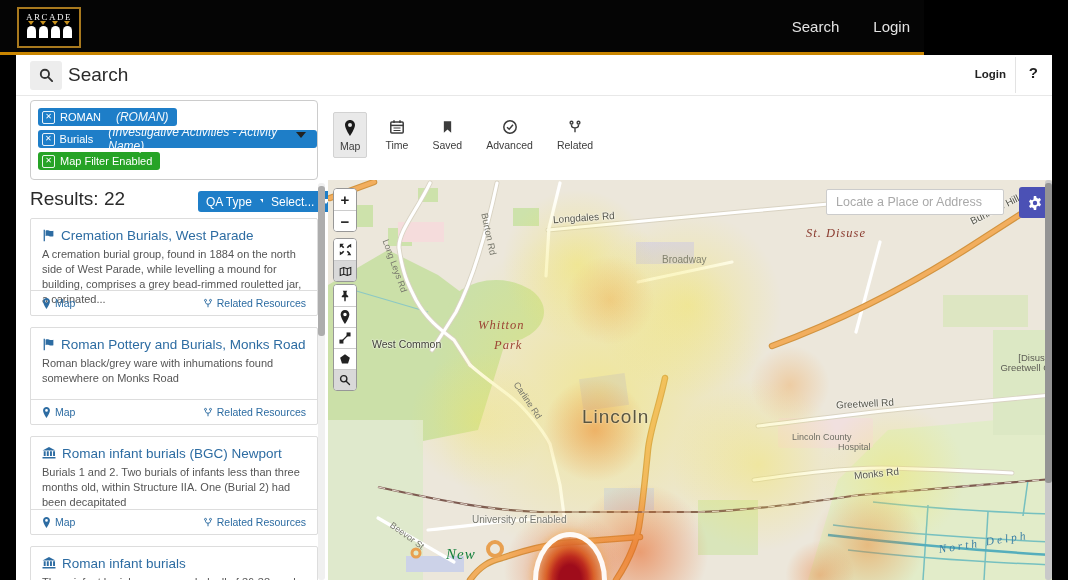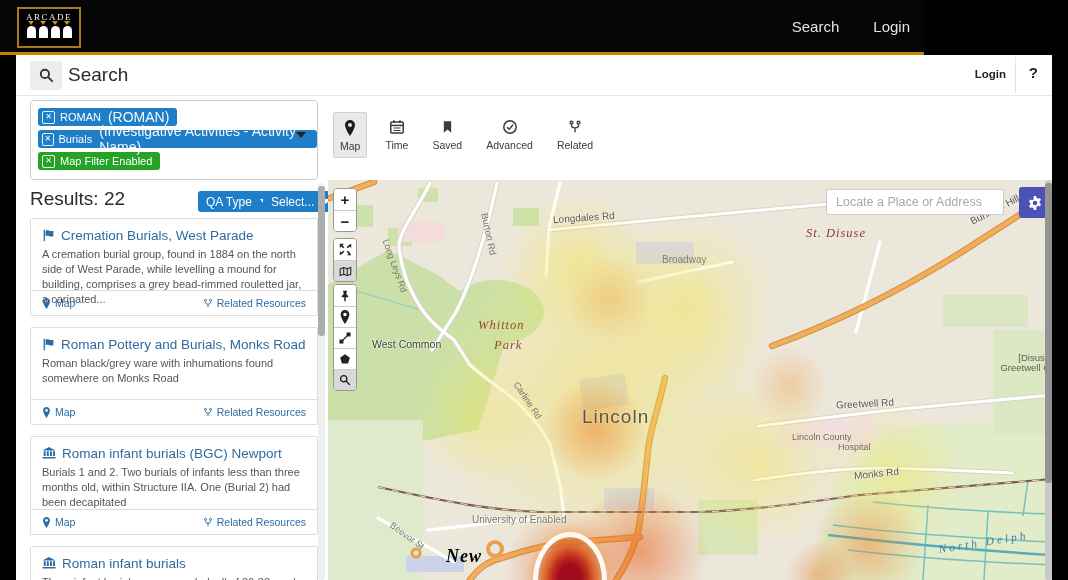--- a/index.html
+++ b/index.html
@@ -24,21 +24,21 @@
   .hdr-search-label{position:absolute;left:52px;top:9px;font-size:19px;color:#2b2b2b;}
   .hdr-login{position:absolute;right:46px;top:13px;font-size:11.5px;font-weight:bold;color:#222;cursor:pointer;}
   .hdr-divider{position:absolute;right:36px;top:2px;height:36px;width:1px;background:#e3e3e3;}
   .hdr-help{position:absolute;right:14px;top:9px;font-size:15px;font-weight:bold;color:#222;cursor:pointer;}
   
   .filterbox{position:absolute;left:14px;top:45px;width:286px;height:78px;border:1px solid #ccc;border-radius:4px;background:#fff;}
   .tags{position:absolute;left:7px;top:7px;display:flex;flex-direction:column;gap:4px;align-items:flex-start;}
   .tag{display:flex;align-items:center;gap:5px;height:18px;padding:0 8px 0 4px;border-radius:3px;color:#fff;font-size:11px;cursor:pointer;}
   .tag-x{width:11px;height:11px;border:1px solid rgba(255,255,255,.9);border-radius:2px;font-size:8px;line-height:10px;
          text-align:center;font-weight:bold;cursor:pointer;}
-  .tag .qual{font-size:14px;opacity:.95;margin-left:2px;}
+  .tag .qual{font-style:italic;font-size:12px;opacity:.95;margin-left:10px;}
   .filter-caret{position:absolute;right:11px;top:31px;width:0;height:0;border-left:5px solid transparent;border-right:5px solid transparent;
                 border-top:6px solid #222;cursor:pointer;}
   
   .results-hdr{position:absolute;left:14px;top:133px;width:290px;height:24px;}
   .results-count{font-size:19px;color:#2b2b2b;}
   .btn-blue{position:absolute;top:3px;height:21px;background:#1e7ec8;color:#fff;border:none;border-radius:3px;
             font-size:12px;display:flex;align-items:center;gap:8px;padding:0 8px;cursor:pointer;font-family:inherit;}
   .btn-caret{width:0;height:0;border-left:4px solid transparent;border-right:4px solid transparent;border-top:5px solid #fff;}
   .card{position:absolute;left:14px;width:286px;height:96px;border:1px solid #ddd;border-radius:2px;background:#fff;}
   .card-body{padding:9px 11px 0 11px;}
@@ -396,21 +396,21 @@
       <span class="map-label lbl-road" style="left:192px;top:200px;transform:rotate(56deg);transform-origin:0 0">Carline Rd</span>
       <span class="map-label lbl-city" style="left:254px;top:226px">Lincoln</span>
       <span class="map-label lbl-halo" style="left:508px;top:218px;color:#55554a;transform:rotate(-3deg)">Greetwell Rd</span>
       <span class="map-label" style="left:464px;top:252px;font-size:9px">Lincoln County</span>
       <span class="map-label" style="left:510px;top:262px;font-size:9px">Hospital</span>
       <span class="map-label" style="left:644px;top:172px;width:78px;text-align:right;font-size:9.5px;color:#5d5d55">[Disuse</span>
       <span class="map-label" style="left:644px;top:182px;width:78px;text-align:right;font-size:9.5px;color:#5d5d55">Greetwell C</span>
       <span class="map-label lbl-halo" style="left:526px;top:288px;color:#55554a;transform:rotate(-6deg)">Monks Rd</span>
       <span class="map-label lbl-halo" style="left:144px;top:334px;color:#76766c">University of Enabled</span>
       <span class="map-label lbl-road" style="left:66px;top:340px;transform:rotate(36deg);transform-origin:0 0">Beevor St</span>
-      <span class="map-label lbl-place" style="left:118px;top:366px;color:#000000;font-weight:bold;font-size:18px">New</span>
+      <span class="map-label lbl-place" style="left:118px;top:366px;color:#15803d;font-weight:normal;font-size:15px">New</span>
       <span class="map-label lbl-water" style="left:610px;top:356px;transform:rotate(-9deg)">North Delph</span>
 
       <div class="ctl-group" style="top:8px">
         <div class="ctl-btn">+</div>
         <div class="ctl-btn">−</div>
       </div>
       <div class="ctl-group" style="top:58px">
         <div class="ctl-btn">
           <svg width="13" height="13" viewBox="0 0 16 16" fill="#222">
               <polygon points="1,1 6,1 4.2,2.8 6.5,5.1 5.1,6.5 2.8,4.2 1,6"></polygon>

